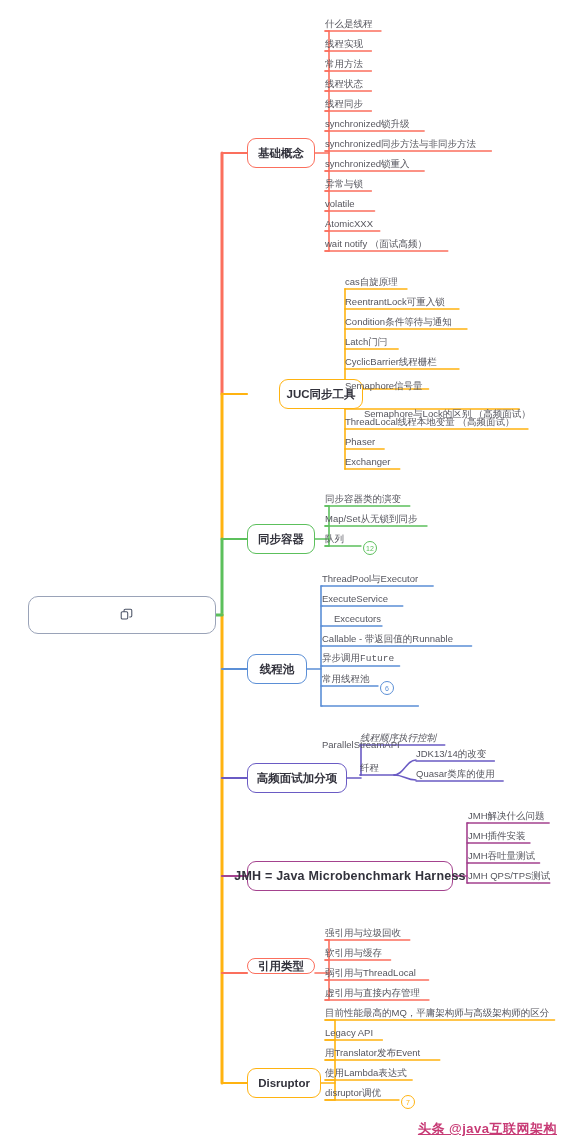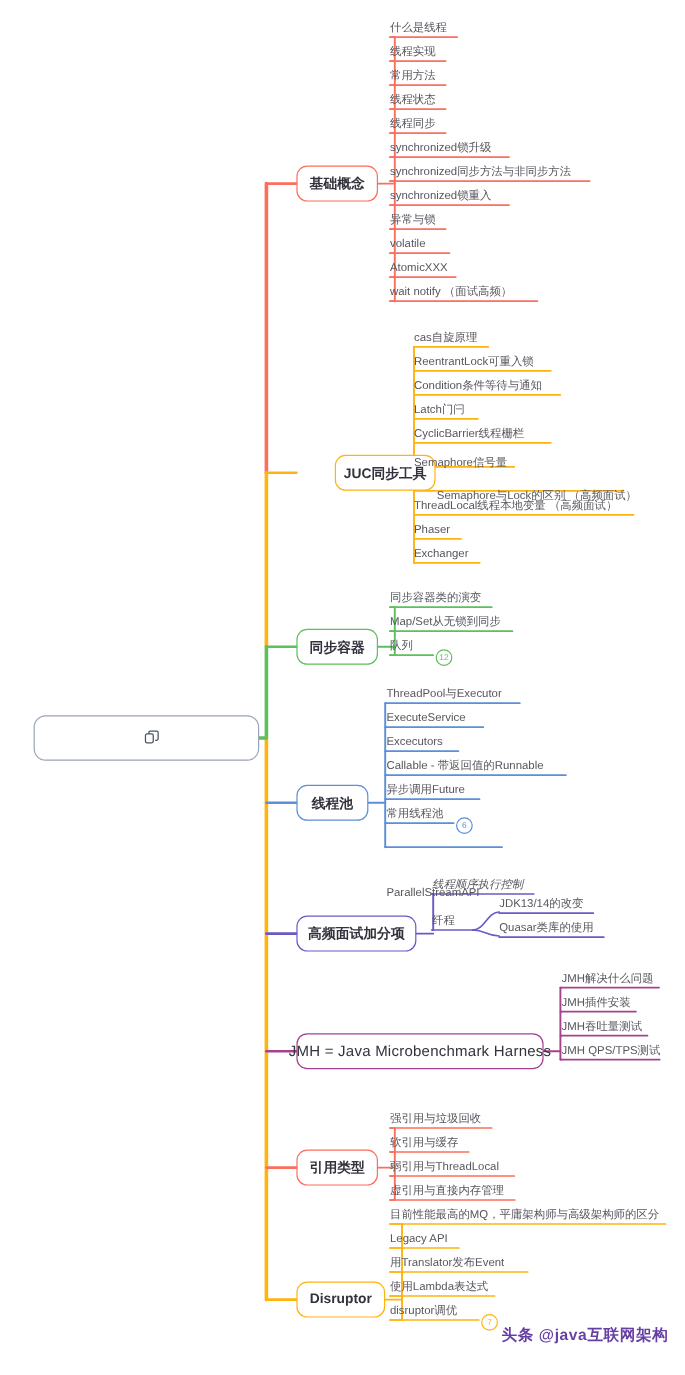--- a/index.html
+++ b/index.html
@@ -26,21 +26,21 @@
   .root{
     font-size:18px;font-weight:bold;letter-spacing:.5px;
     border:1.6px solid #9aa3b8;border-radius:10px;
     padding:0 12px;color:#2f3440;
   }
   .root .copy-ico{margin-left:8px;display:inline-block;}
   .topic{
     font-size:11.5px;font-weight:bold;
     padding:0 9px;border-radius:9px;
   }
-  .topic.wide{font-size:12.5px;font-weight:normal;letter-spacing:.2px;}
+  .topic.wide{font-size:12.5px;font-weight:bold;letter-spacing:.2px;}
 
   .leaf{
     position:absolute;
     white-space:nowrap;
     font-size:9.5px;
     color:#56565e;
     line-height:12px;
     padding-bottom:2px;
   }
 
@@ -50,26 +50,27 @@
     border:1.2px solid #999;
     background:#fff;
     font-size:7px;
     display:flex;align-items:center;justify-content:center;
     color:#888;
     line-height:1;
   }
 
   .footer{
     position:absolute;
-    right:14px;bottom:24px;
+    right:14px;bottom:8px;
     font-size:13px;
-    color:#4c1d95;
+    color:#be185d;
     font-weight:bold;
     letter-spacing:.5px;
     opacity:.85;
+    text-decoration:underline;
   }
 </style>
 </head>
 <body>
 
 <div id="canvas">
   <svg id="wires">
       <path d="M222 153 V394" stroke="#FB6F5D" stroke-width="3" fill="none" stroke-linecap="round" stroke-linejoin="round"></path>
       <path d="M222 394 V539" stroke="#FFB310" stroke-width="3" fill="none" stroke-linecap="round" stroke-linejoin="round"></path>
       <path d="M222 539 V615" stroke="#5CC05C" stroke-width="3" fill="none" stroke-linecap="round" stroke-linejoin="round"></path>
@@ -238,41 +239,41 @@
       </div>
       <div class="leaf" style="left: 325px; top: 493px;">同步容器类的演变</div>
       <div class="leaf" style="left: 325px; top: 513px;">Map/Set从无锁到同步</div>
       <div class="leaf" style="left: 325px; top: 533px;">队列</div>
       <div class="badge" style="left: 363px; top: 541px; border-color: rgb(92, 192, 92); color: rgb(92, 192, 92);">12</div>
       <div class="node topic" style="left: 247px; top: 654px; width: 60px; height: 30px; border-color: rgb(91, 143, 214);">
         <span>线程池</span>
       </div>
       <div class="leaf" style="left: 322px; top: 573px;">ThreadPool与Executor</div>
       <div class="leaf" style="left: 322px; top: 593px;">ExecuteService</div>
-      <div class="leaf" style="left: 322px; top: 613px;">Excecutors</div>
+      <div class="leaf" style="left: 334px; top: 613px;">Excecutors</div>
       <div class="leaf" style="left: 322px; top: 633px;">Callable - 带返回值的Runnable</div>
-      <div class="leaf" style="left: 322px; top: 653px;">异步调用Future</div>
+      <div class="leaf" style="left: 322px; top: 653px; font-family: Liberation Mono, monospace;">异步调用Future</div>
       <div class="leaf" style="left: 322px; top: 673px;">常用线程池</div>
       <div class="badge" style="left: 380px; top: 681px; border-color: rgb(91, 143, 214); color: rgb(91, 143, 214);">6</div>
       <div class="leaf" style="left: 322px; top: 693px; margin-top: 46px;">ParallelStreamAPI</div>
       <div class="node topic" style="left: 247px; top: 763px; width: 100px; height: 30px; border-color: rgb(106, 91, 196);">
         <span>高频面试加分项</span>
       </div>
       <div class="leaf" style="left: 360px; top: 732px; font-style: italic;">线程顺序执行控制</div>
       <div class="leaf" style="left: 360px; top: 762px;">纤程</div>
       <div class="leaf" style="left: 416px; top: 748px;">JDK13/14的改变</div>
       <div class="leaf" style="left: 416px; top: 768px; text-align: right;">Quasar类库的使用</div>
       <div class="node topic wide" style="left: 247px; top: 861px; width: 206px; height: 30px; border-color: rgb(164, 66, 142);">
         <span>JMH = Java Microbenchmark Harness</span>
       </div>
       <div class="leaf" style="left: 468px; top: 810px;">JMH解决什么问题</div>
       <div class="leaf" style="left: 468px; top: 830px;">JMH插件安装</div>
       <div class="leaf" style="left: 468px; top: 850px;">JMH吞吐量测试</div>
       <div class="leaf" style="left: 468px; top: 870px;">JMH QPS/TPS测试</div>
-      <div class="node topic" style="left: 247px; top: 958px; width: 68px; height: 30px; border-color: rgb(251, 111, 93);">
+      <div class="node topic" style="left: 247px; top: 958px; width: 68px; height: 16px; border-color: rgb(251, 111, 93);">
         <span>引用类型</span>
       </div>
       <div class="leaf" style="left: 325px; top: 927px; text-align: center;">强引用与垃圾回收</div>
       <div class="leaf" style="left: 325px; top: 947px;">软引用与缓存</div>
       <div class="leaf" style="left: 325px; top: 967px;">弱引用与ThreadLocal</div>
       <div class="leaf" style="left: 325px; top: 987px;">虚引用与直接内存管理</div>
       <div class="node topic" style="left: 247px; top: 1068px; width: 74px; height: 30px; border-color: rgb(255, 179, 16);">
         <span>Disruptor</span>
       </div>
       <div class="leaf" style="left: 325px; top: 1007px;">目前性能最高的MQ，平庸架构师与高级架构师的区分</div>

